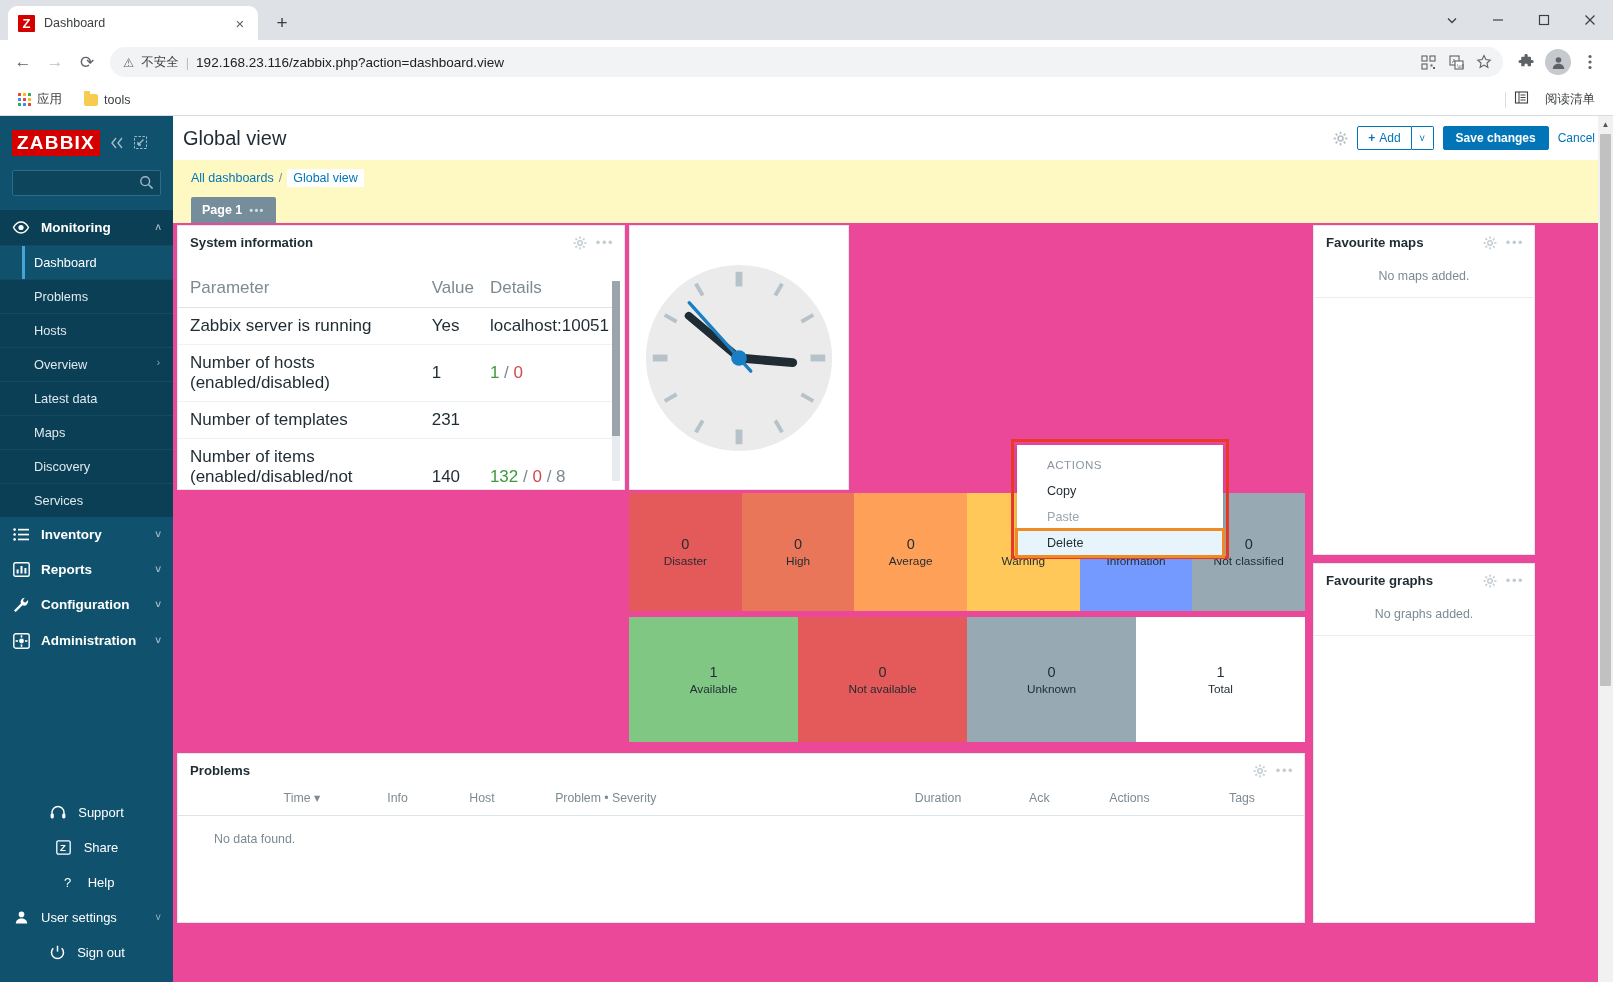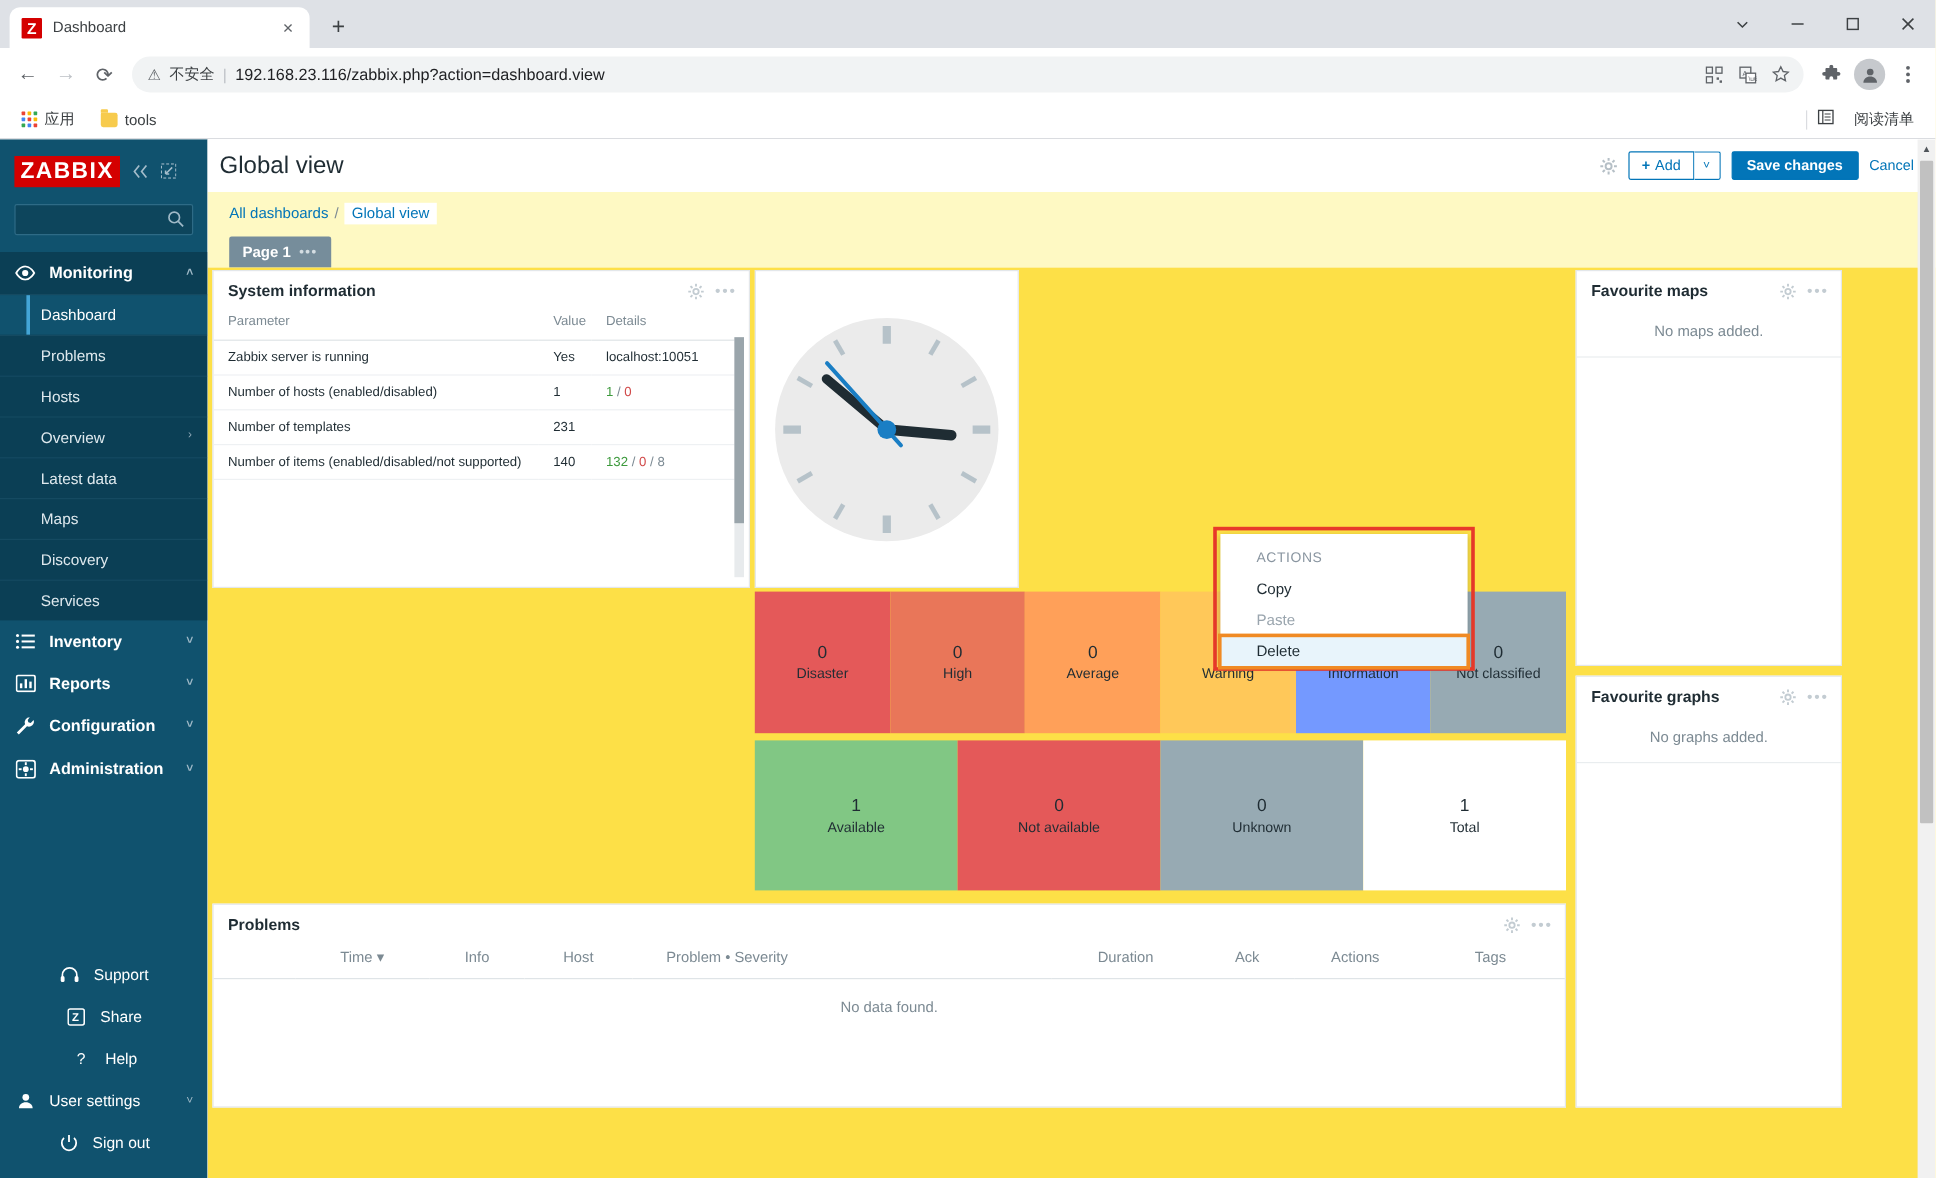--- a/index.html
+++ b/index.html
@@ -154,35 +154,35 @@
     margin-bottom: 10px; }
   .crumb-link { color: #0275b8; cursor: pointer; }
   .crumb-sep { color: #7c8a93; }
   .crumb-cur { color: #0275b8; background: #fff; padding: 2px 6px; cursor: pointer; }
   .pagetabs { display: flex; }
   .ptab { background: #768d9b; color: #fff; font-size: 12.5px; font-weight: bold;
     padding: 6px 11px; display: flex; align-items: center; gap: 7px;
     cursor: pointer; border-radius: 2px 2px 0 0; }
   .ptab-dots { color: #d4dde2; letter-spacing: 1.3px; font-size: 11px; }
 
-  .board { flex: 1; background: #fde047; padding: 7px 8px 8px 8px;
+  .board { flex: 1; background: #ec4899; padding: 7px 8px 8px 8px;
     position: relative; overflow: hidden; }
 
   .widget { background: #fff; border: 1px solid #e3e7ea; position: absolute; }
   .w-head { display: flex; align-items: center; padding: 9px 10px 7px 12px; }
   .w-title { font-size: 13.2px; font-weight: bold; color: #1f2c33; }
   .w-ctl { margin-left: auto; display: flex; align-items: center; gap: 9px; }
   .w-gear { color: #c3ccd2; cursor: pointer; display: flex; }
   .w-dots { color: #c3ccd2; letter-spacing: 1.5px; font-size: 13px; cursor: pointer;
     line-height: 1; }
 
   
   #w-sysinfo { left: 4px; top: 2px; width: 448px; height: 265px; }
   .sys-scroll { position: relative; height: 228px; overflow: hidden; }
-  table.systab { width: 435px; border-collapse: collapse; font-size: 11px; }
+  table.systab { width: 435px; border-collapse: collapse; font-size: 17px; margin-top: 16px; }
   table.systab th { text-align: left; color: #7c8a93; font-weight: normal;
     padding: 5px 4px 9px 12px; border-bottom: 1px solid #dfe4e7; }
   table.systab td { padding: 8px 4px 8px 12px; color: #1f2c33;
     border-bottom: 1px solid #eef1f3; }
   .col-val { width: 44px; }
   .col-det { width: 120px; }
   .g { color: #3d9a3d; }
   .r { color: #d14a4a; }
   .gr { color: #7c8a93; }
   .sys-bar { position: absolute; right: 4px; top: 24px; width: 8px; height: 200px;
@@ -208,21 +208,21 @@
   .hv { flex: 1; display: flex; flex-direction: column; align-items: center;
     justify-content: center; gap: 2px; cursor: pointer; }
   .hv-n { font-size: 14.5px; color: #1f2c33; }
   .hv-l { font-size: 11.8px; color: #1f2c33; }
 
   
   #w-prob { left: 4px; top: 530px; width: 1128px; height: 170px; }
   table.probtab { width: 100%; border-collapse: collapse; font-size: 12.3px; }
   table.probtab th { color: #7c8a93; font-weight: normal; padding: 6px 6px 10px 6px;
     border-bottom: 1px solid #dfe4e7; text-align: center; }
-  .nodata { text-align: center; color: #7c8a93; font-size: 12.4px; padding: 16px 0; }
+  .nodata { text-align: left; color: #7c8a93; font-size: 12.4px; padding: 16px 0; margin-left: 36px; }
 
   
   #w-fmaps { left: 1140px; top: 2px; width: 222px; height: 330px; }
   #w-fgraphs { left: 1140px; top: 340px; width: 222px; height: 360px; }
   .fav-empty { text-align: center; color: #7c8a93; font-size: 12.4px; padding: 12px 0 14px 0;
     border-bottom: 1px solid #e9edef; }
 
   
   .ctx-outer { position: absolute; left: 838px; top: 216px; width: 218px;
     height: 120px; border: 3px solid #e8392a; z-index: 60; }

